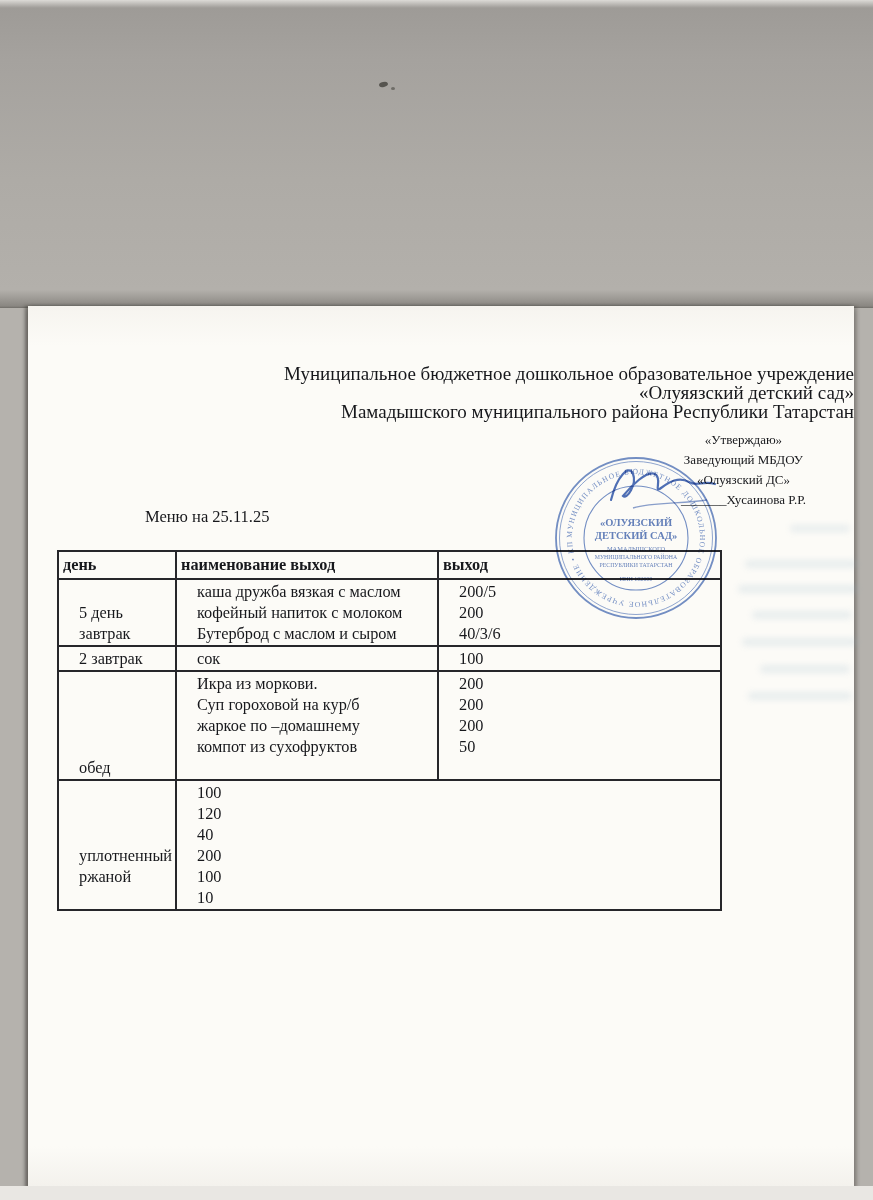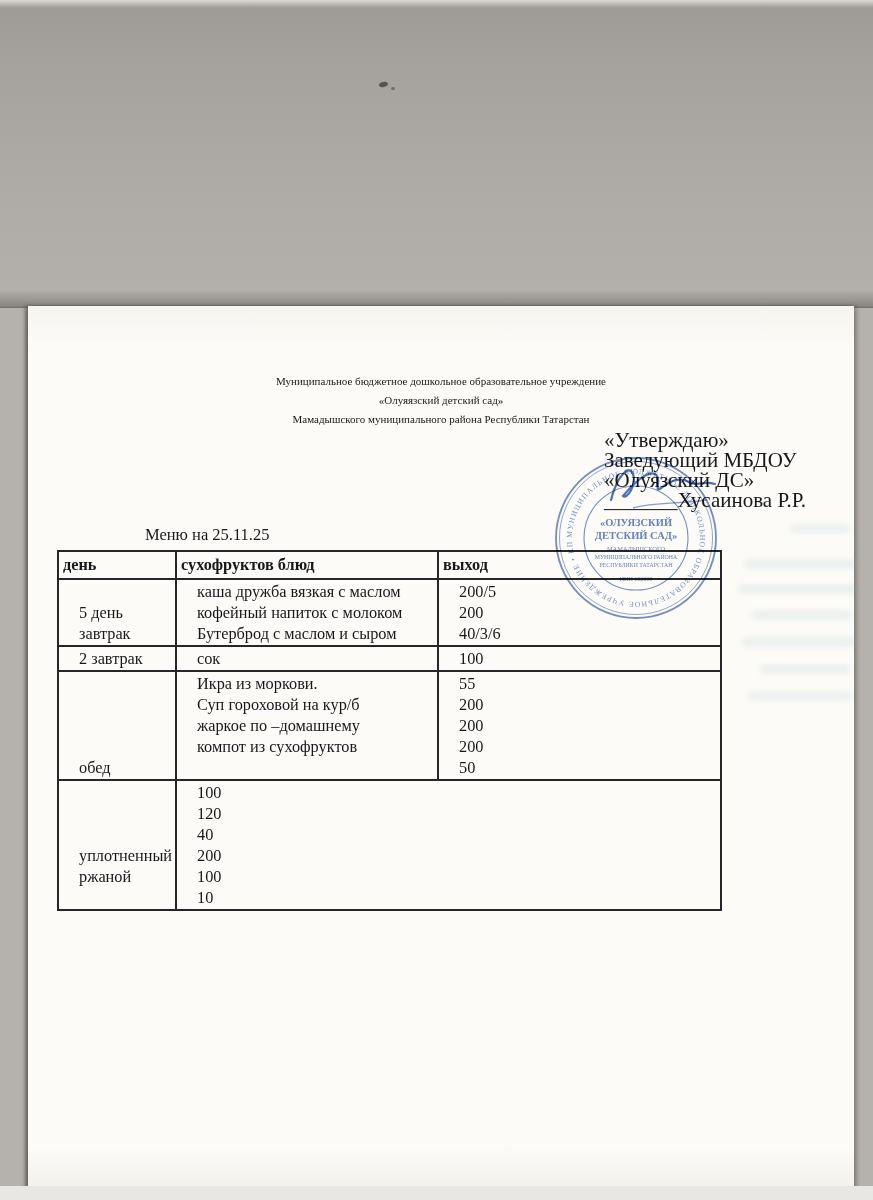--- a/index.html
+++ b/index.html
@@ -18,23 +18,23 @@
     background:#e9e7e3;
   }
   .speck{position:absolute;background:#56544f;border-radius:50%;}
   .speck.s1{left:379px;top:82px;width:9px;height:5px;transform:rotate(-12deg);}
   .speck.s2{left:391px;top:87px;width:4px;height:3px;opacity:.7;}
   .paper{
     position:absolute;left:28px;top:306px;width:826px;height:882px;
     background:linear-gradient(180deg,#f6f4ef 0px,#fcfbf7 40px,#fcfbf7 840px,#f3f1ec 882px);
     box-shadow:-3px 0 3px rgba(55,53,48,.5), 0 4px 6px rgba(55,53,48,.35), 3px 0 3px rgba(55,53,48,.25);
   }
-  .doc-header{position:absolute;top:66px;left:0;width:100%;text-align:center;font-size:11px;line-height:19px;}
-  .approval{position:absolute;top:124px;right:48px;text-align:left;font-size:21px;line-height:20px;}
-  .menu-title{position:absolute;top:219px;left:117px;font-size:16.5px;}
+  .doc-header{position:absolute;top:58px;left:0;width:100%;text-align:right;font-size:19px;line-height:19px;}
+  .approval{position:absolute;top:124px;right:48px;text-align:center;font-size:13px;line-height:20px;}
+  .menu-title{position:absolute;top:201px;left:117px;font-size:16.5px;}
 
   .menu-table{
     position:absolute;top:244px;left:29px;width:661px;
     border:2px solid #26262a;font-size:16.3px;
   }
   .t-header,.t-row{display:grid;grid-template-columns:118px 262px 281px;}
   .t-header{font-weight:bold;border-bottom:2px solid #26262a;}
   .t-header .t-cell{padding:3px 14px 3px 4px;}
   .t-row{border-bottom:2px solid #26262a;}
   .t-row:last-child{border-bottom:none;}
@@ -76,21 +76,21 @@
       <div>Заведующий МБДОУ</div>
       <div>«Олуязский ДС»</div>
       <div>_______Хусаинова Р.Р.</div>
     </div>
 
     <div class="menu-title">Меню на 25.11.25</div>
 
     <div class="menu-table">
       <div class="t-header">
         <div class="t-cell c0">день</div>
-        <div class="t-cell c1">сухофруктов блюд</div>
+        <div class="t-cell c1">наименование выход</div>
         <div class="t-cell c2">выход</div>
       </div>
       <div>
           <div class="t-row">
             <div class="t-cell c0">
               <div class="line">&nbsp;</div>
               <div class="line">5 день</div>
               <div class="line">завтрак</div>
             </div>
             <div class="t-cell c1">
@@ -123,21 +123,20 @@
               <div class="line">&nbsp;</div>
               <div class="line">обед</div>
             </div>
             <div class="t-cell c1">
               <div class="line">Икра из моркови.</div>
               <div class="line">Суп гороховой на кур/б</div>
               <div class="line"> жаркое  по –домашнему</div>
               <div class="line"> компот  из сухофруктов</div>
             </div>
             <div class="t-cell c2">
-              <div class="line">55</div>
               <div class="line">200</div>
               <div class="line">200</div>
               <div class="line">200</div>
               <div class="line">50</div>
             </div>
           </div>
           <div class="t-row">
             <div class="t-cell c0">
               <div class="line">&nbsp;</div>
               <div class="line">&nbsp;</div>

